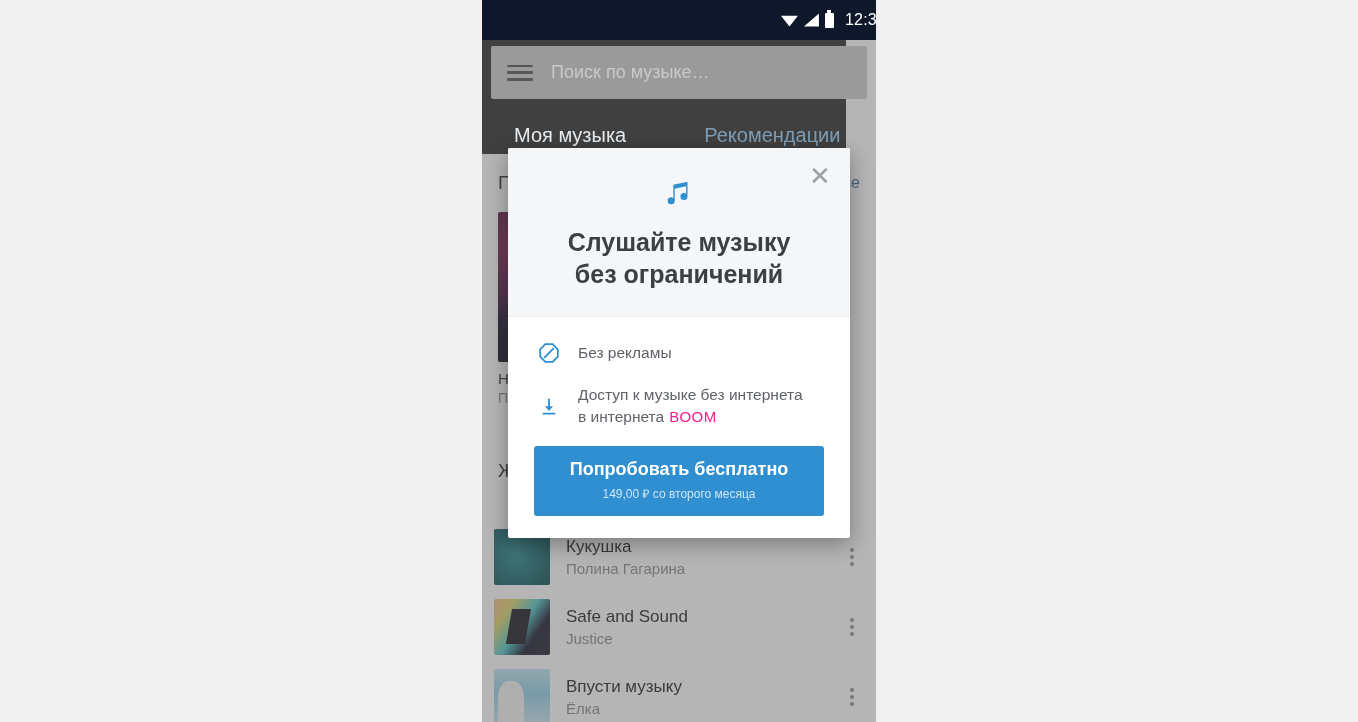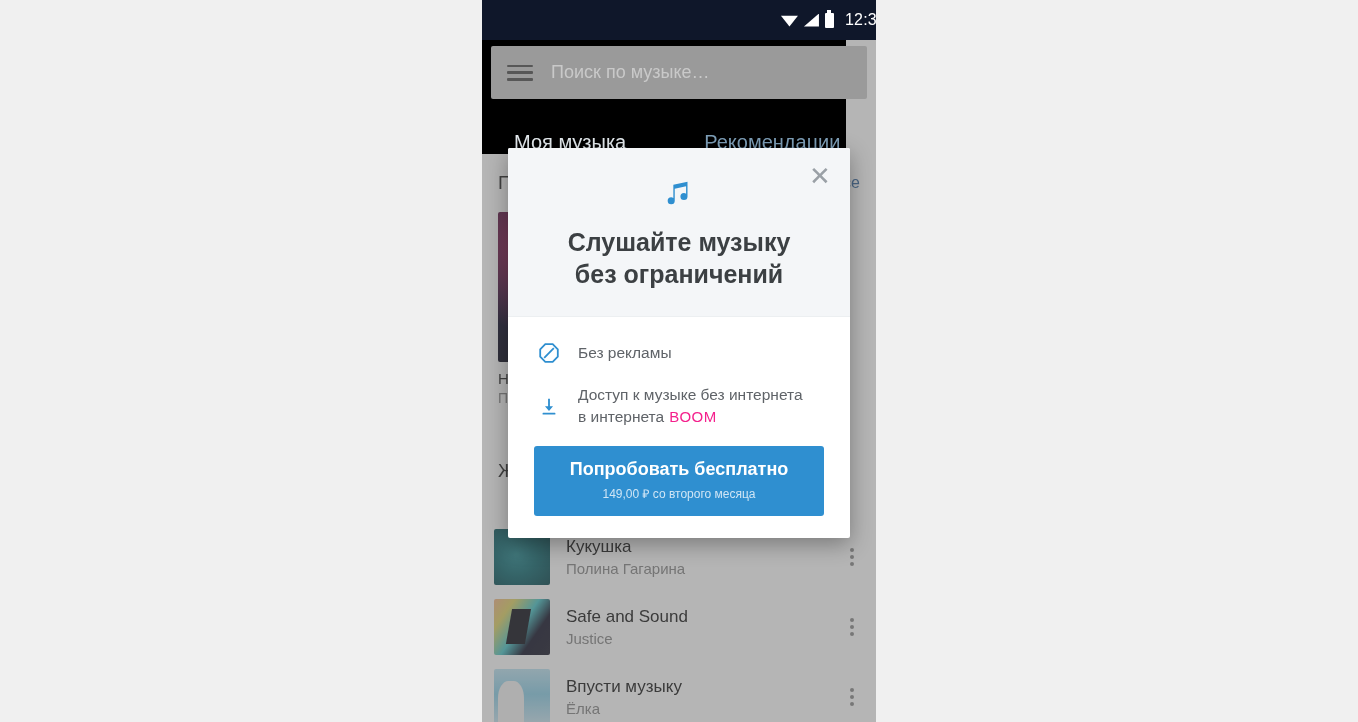--- a/index.html
+++ b/index.html
@@ -77,21 +77,21 @@
     letter-spacing: 0.2px;
     margin-left: 5px;
   }
 
   
   .toolbar {
     position: absolute;
     left: 0; top: 40px;
     width: 364px;
     height: 114px;
-    background: #000000;
+    background: #404040;
   }
   .search-box {
     position: absolute;
     left: 9px; top: 6px;
     width: 376px;
     height: 53px;
     background: #9a9a9a;
     border-radius: 2px;
     display: flex;
     align-items: center;
@@ -114,21 +114,21 @@
   .search-placeholder {
     color: #c9c9c9;
     font-size: 18px;
   }
   .tabs {
     position: absolute;
     left: 0; top: 62px;
     width: 394px;
     height: 52px;
     display: flex;
-    align-items: flex-end;
+    align-items: center;
   }
   .tab {
     font-size: 20px;
     padding-top: 14px;
     position: relative;
   }
   .tab-active {
     color: #e6ecf0;
     margin-left: 32px;
     font-weight: 400;

